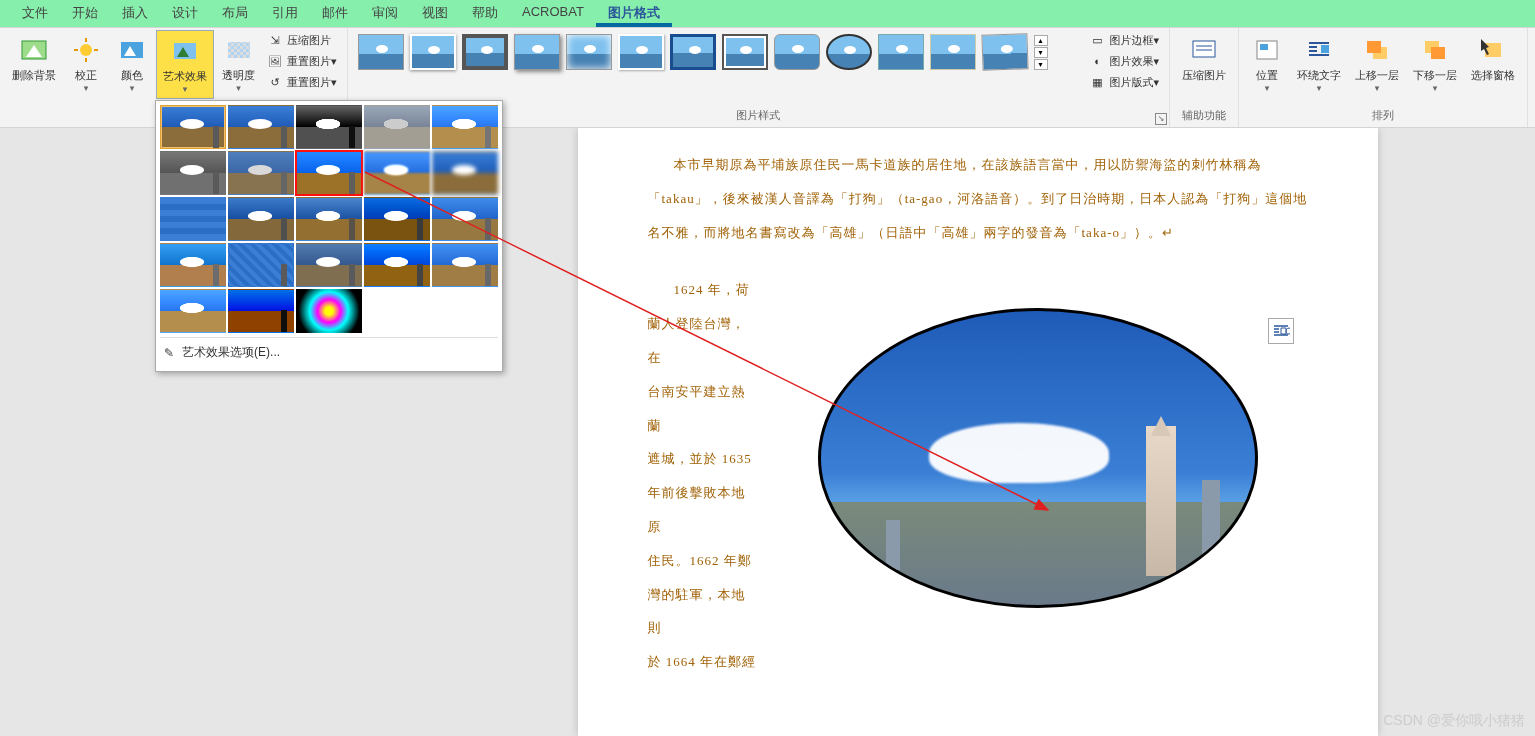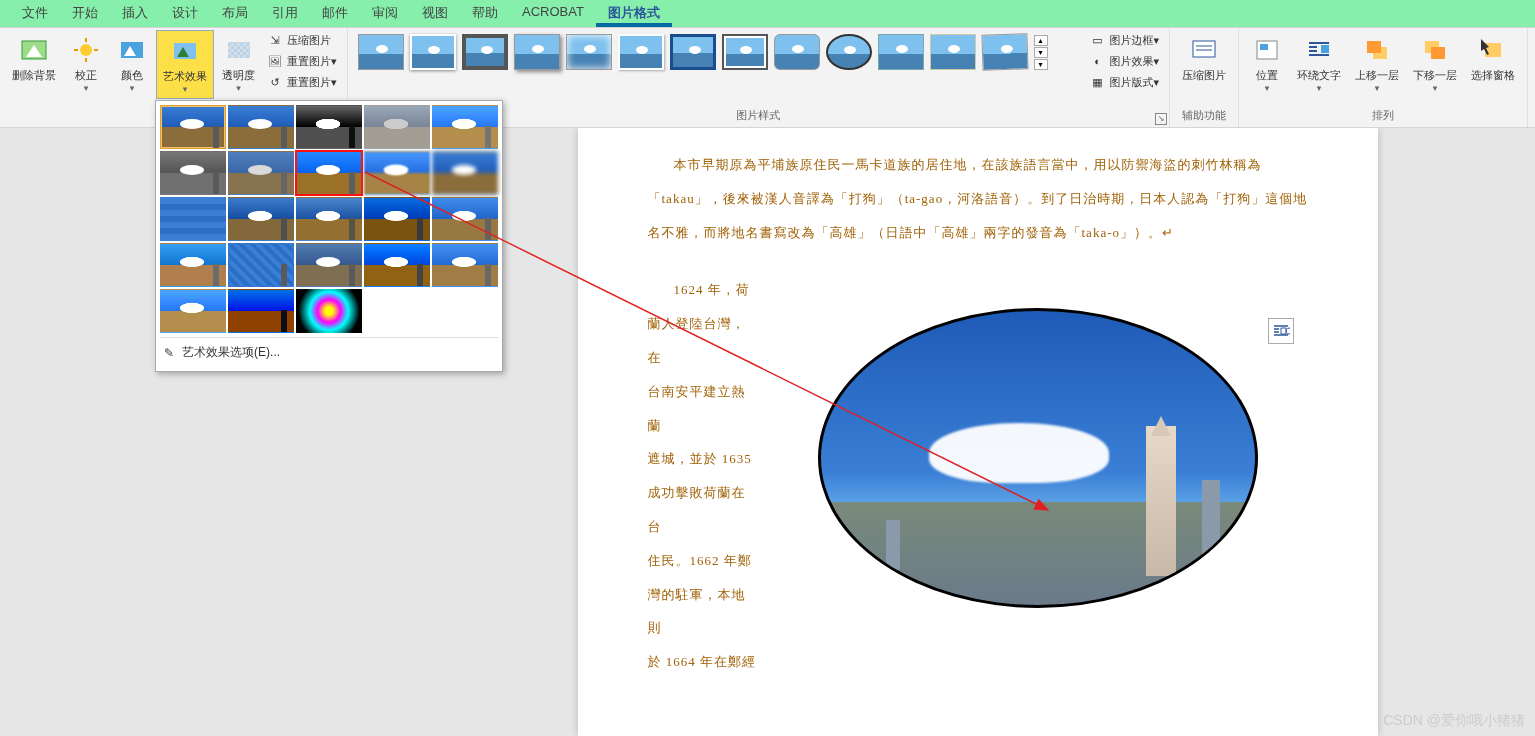--- a/index.html
+++ b/index.html
@@ -359,21 +359,21 @@
 
 <div class="doc-area">
   <div class="page">
     <p style="text-indent:2em;">本市早期原為平埔族原住民一馬卡道族的居住地，在該族語言當中，用以防禦海盜的刺竹林稱為「takau」，後來被漢人音譯為「打狗」（ta-gao，河洛語音）。到了日治時期，日本人認為「打狗」這個地名不雅，而將地名書寫改為「高雄」（日語中「高雄」兩字的發音為「taka-o」）。↵</p>
     <div style="position:relative; margin-top:24px;">
       <div class="wrap-text">
         <p style="text-indent:2em;">1624 年，荷</p>
         <p>蘭人登陸台灣，在</p>
         <p>台南安平建立熱蘭</p>
         <p>遮城，並於 1635</p>
-        <p>成功擊敗荷蘭在台</p>
+        <p>年前後擊敗本地原</p>
         <p>住民。1662 年鄭</p>
         <p>灣的駐軍，本地則</p>
         <p>於 1664 年在鄭經</p>
       </div>
       <div style="clear:both;"></div>
     </div>
 
     <div class="hero-oval">
       <div class="cl"></div>
         <div class="tw"></div>

